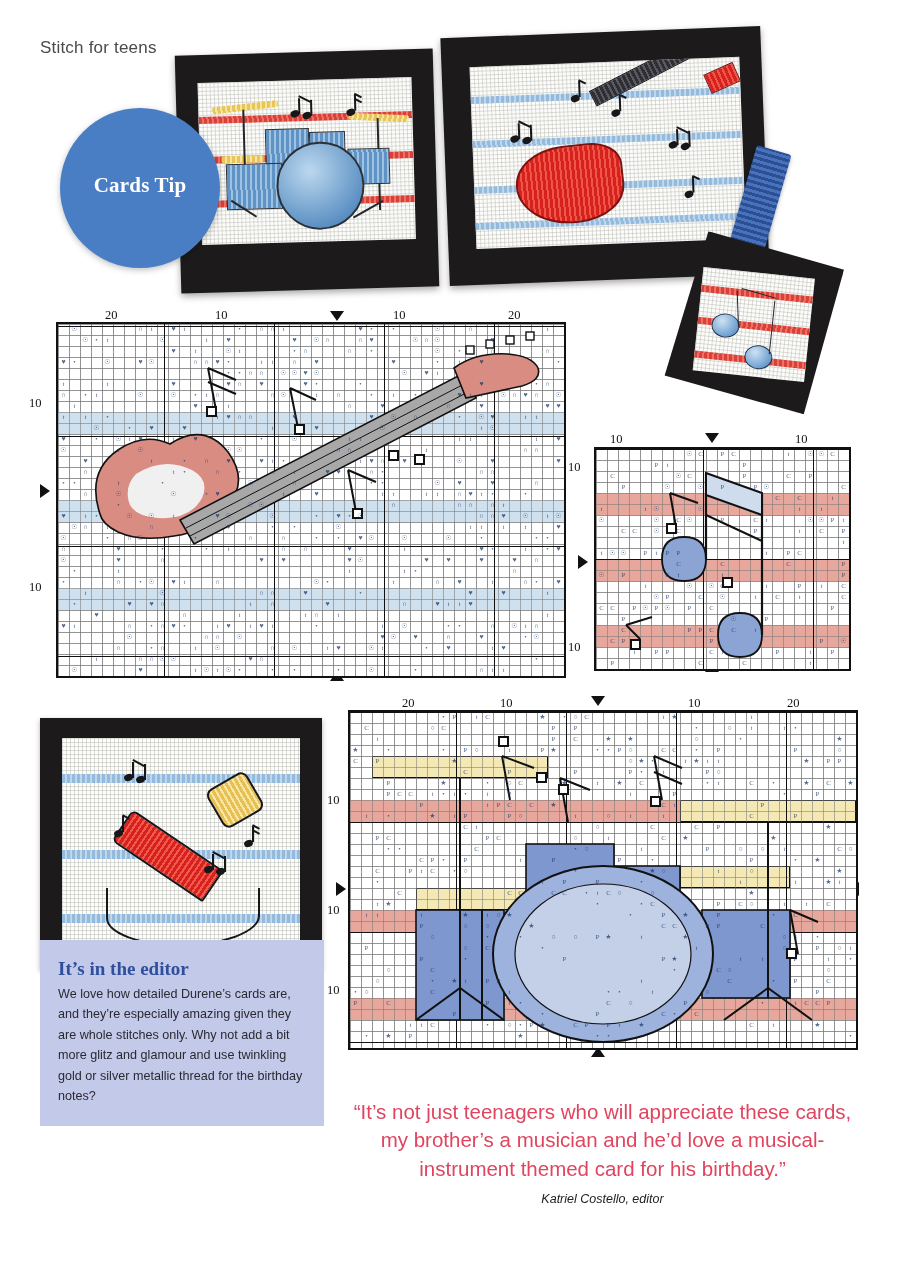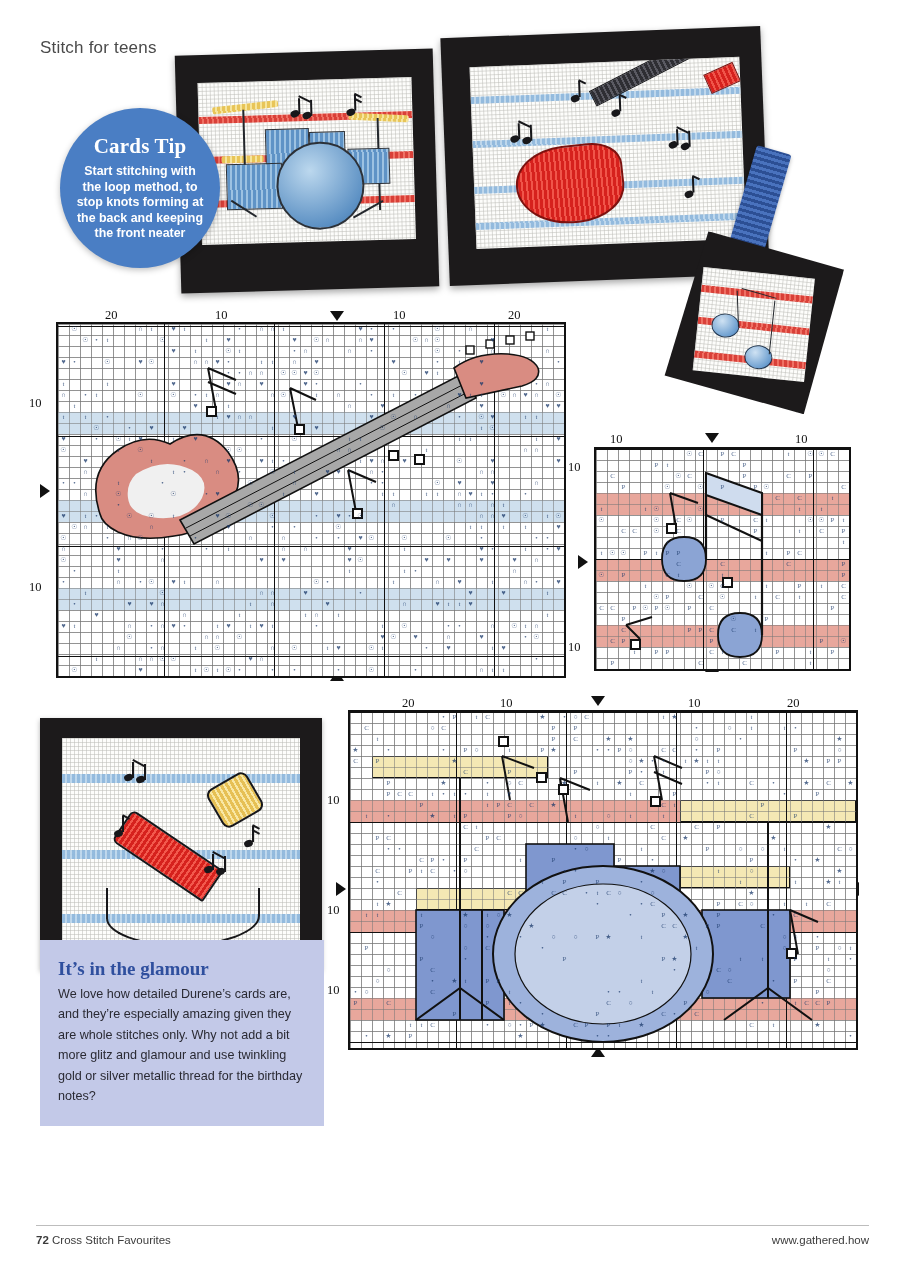--- a/index.html
+++ b/index.html
@@ -215,21 +215,20 @@
       <div class="bnote" style="left:14px;top:44px;width:26px;height:22px;"></div>
       <div class="bnote" style="left:50px;top:72px;width:26px;height:22px;"></div>
       <div class="rod" style="left:38px;top:20px;width:1.4px;height:36px;transform:rotate(-8deg)"></div>
       <div class="rod" style="left:74px;top:26px;width:1.4px;height:54px;"></div>
       <div class="rod" style="left:40px;top:20px;width:36px;height:1.4px;transform:rotate(10deg)"></div>
     </div>
   </div>
 
   <div id="stitchtip">
     <div class="t">Cards Tip</div>
-    <div class="b">Start stitching with the loop method, to stop knots forming at the back and keeping the front neater</div>
   </div>
 
   <div class="chart" style="left:0;top:300px;">
     <div class="axlabel" style="left:105px;top:8px">20</div>
     <div class="axlabel" style="left:215px;top:8px">10</div>
     <div class="axlabel" style="left:393px;top:8px">10</div>
     <div class="axlabel" style="left:508px;top:8px">20</div>
     <div class="axlabel" style="left:29px;top:96px">10</div>
     <div class="axlabel" style="left:29px;top:280px">10</div>
 
@@ -1291,28 +1290,23 @@
           <div class="c" style="position: absolute; left: 55px; top: 319px; width: 11px; height: 11px; opacity: 0.75;">P</div>
           <div class="c" style="position: absolute; left: 165px; top: 319px; width: 11px; height: 11px; opacity: 0.75;">★</div>
           <div class="c" style="position: absolute; left: 242px; top: 319px; width: 11px; height: 11px; opacity: 0.75;">•</div>
           <div class="c" style="position: absolute; left: 253px; top: 319px; width: 11px; height: 11px; opacity: 0.75;">•</div>
           <div class="c" style="position: absolute; left: 495px; top: 319px; width: 11px; height: 11px; opacity: 0.75;">•</div>
         </div>
       </div>
   </div>
 
   <div id="detailbox">
-    <h3>It’s in the glamour</h3>
+    <h3>It’s in the editor</h3>
     <p>We love how detailed Durene’s cards are, and they’re especially amazing given they are whole stitches only. Why not add a bit more glitz and glamour and use twinkling gold or silver metallic thread for the birthday notes?</p>
   </div>
 
   <div id="quote">
+    <div class="q">“It’s not just teenagers who will appreciate these cards, my brother’s a musician and he’d love a musical-instrument themed card for his birthday.”</div>
+    <div class="by">Katriel Costello, editor</div>
   </div>
 
-  <div id="footer">
-    <div class="l">
-      <b>72</b>
-      <span>Cross Stitch Favourites</span>
-    </div>
-    <div class="r">www.gathered.how</div>
-  </div>
 
 </div>
 
 </body></html>

